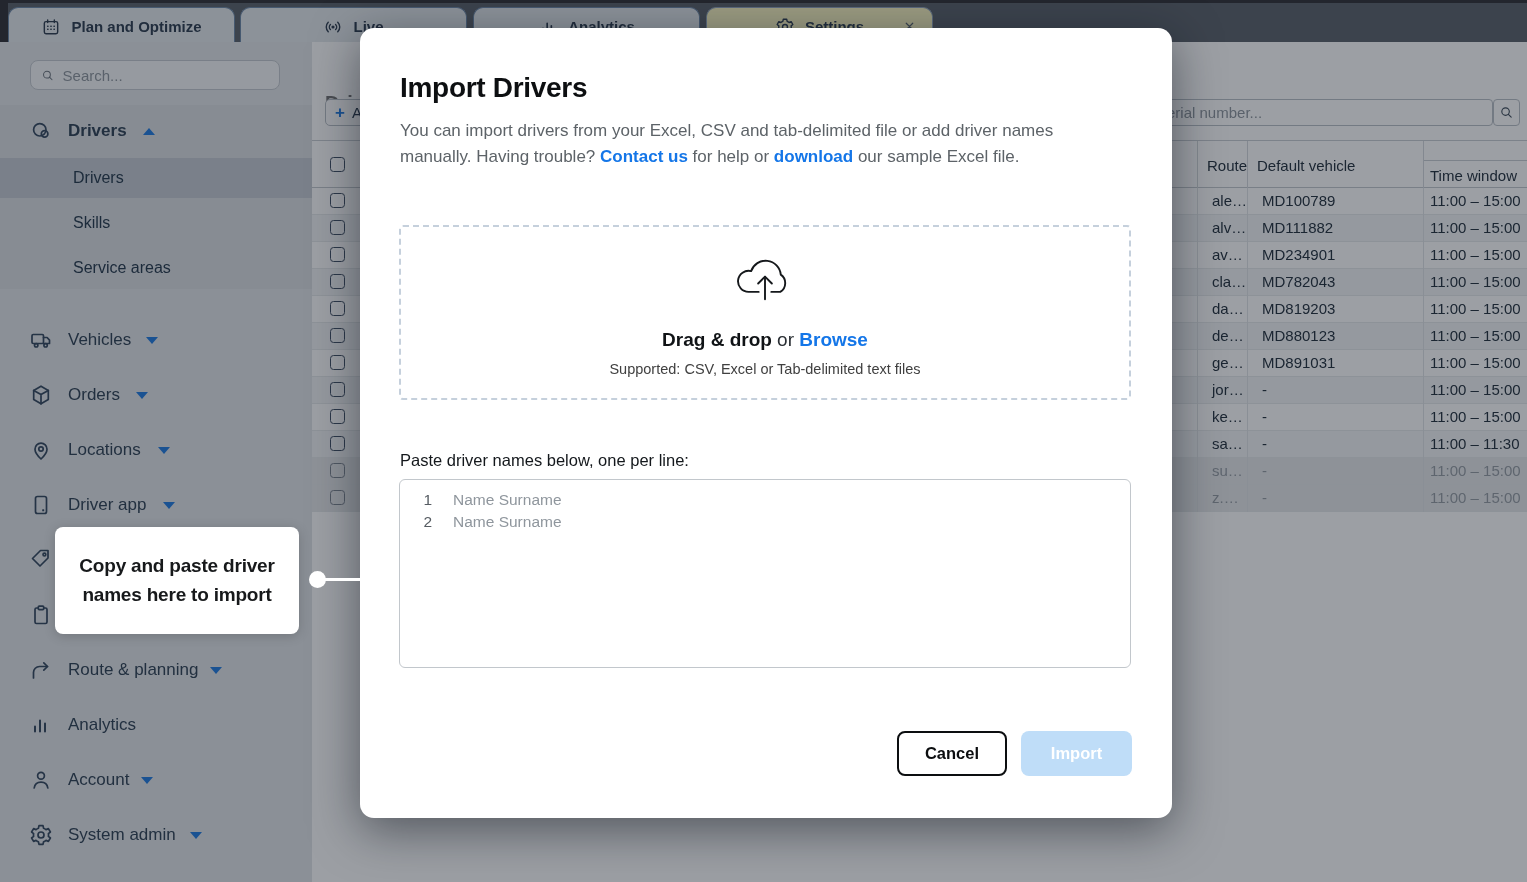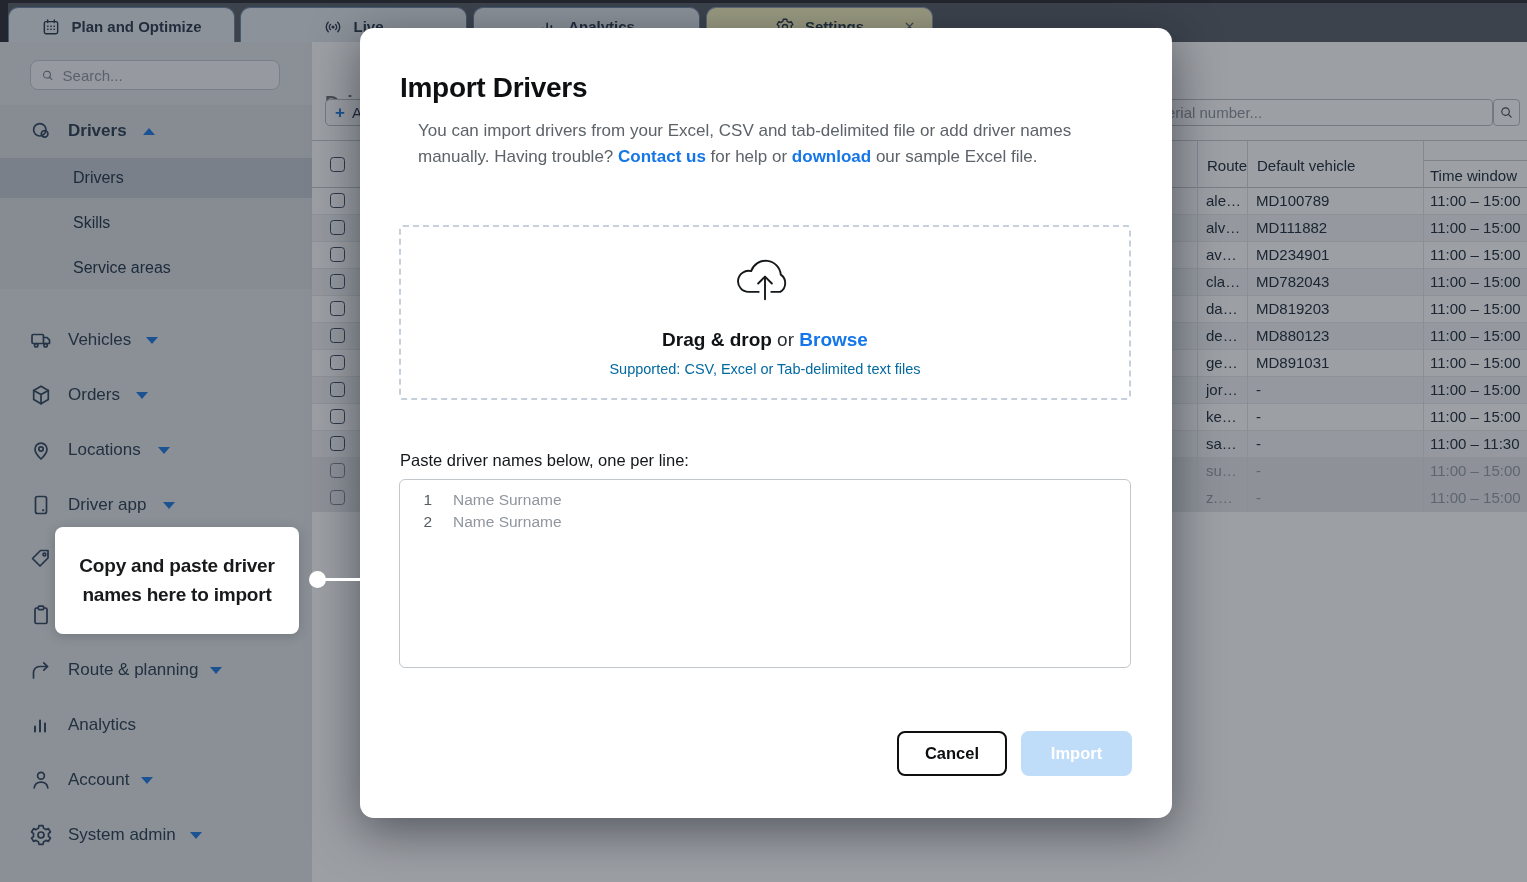--- a/index.html
+++ b/index.html
@@ -56,42 +56,42 @@
   .hgroup .glabel { position:absolute; left:6px; top:20px; height:28px; display:flex; align-items:center; white-space:nowrap; }
   .chk { width:15px; height:15px; border:1.6px solid #3e4e62; border-radius:3.5px; background:transparent; display:inline-block; }
   .head-chk { position:absolute; left:18px; top:16px; }
 
   .tbody { position:absolute; left:0; top:146px; width:1215px; }
   .trow { position:relative; width:1215px; height:27px; border-bottom:1px solid #e6e9eb; font-size:15px; color:#222f3c; }
   .trow:nth-of-type(even) { background:#f3f5f6; }
   .trow.disabled { background:#e7e9eb; color:#959ca3; }
   .trow .chk { position:absolute; left:18px; top:5px; }
   .trow.disabled .chk { border-color:#7d8690; }
-  .tcell { position:absolute; top:0; height:27px; line-height:26px; padding-left:8px; border-left:1px solid #e0e4e7; white-space:nowrap; overflow:hidden; }
+  .tcell { position:absolute; top:0; height:27px; line-height:26px; padding-left:14px; border-left:1px solid #e0e4e7; white-space:nowrap; overflow:hidden; }
   .c-email { left:885px; width:50px; }
   .c-vehicle { left:935px; width:176px; }
   .c-window { left:1111px; width:104px; padding-left:6px; }
 
   
   .overlay { position:absolute; inset:0; background:rgba(18,26,38,0.42); z-index:40; }
 
   
   .modal { position:absolute; left:360px; top:28px; width:812px; height:790px; background:#fff; border-radius:14px; box-shadow:0 12px 48px rgba(10,15,25,0.5); z-index:50; }
   .m-title { position:absolute; left:40px; top:44px; font-size:28px; font-weight:700; color:#0d0f11; letter-spacing:-0.3px; }
-  .m-desc { position:absolute; left:40px; top:90px; width:700px; font-size:17px; line-height:25.5px; color:#5d6368;margin-left:18px; }
+  .m-desc { position:absolute; left:40px; top:90px; width:700px; font-size:17px; line-height:25.5px; color:#5d6368; }
   .m-desc span { white-space:pre-wrap; }
   .m-link { color:#1476e8; font-weight:700; cursor:pointer; }
   .dropzone { position:absolute; left:39px; top:197px; width:732px; height:175px; border:2px dashed #c5d0dc; border-radius:4px; cursor:pointer; }
   .dz-cloud { position:absolute; left:50%; top:16px; transform:translateX(-50%); }
   .dz-cloud svg { width:80px; height:62px; stroke:#15181b; fill:none; stroke-width:1.8; stroke-linecap:round; stroke-linejoin:round; }
   .dz-line { position:absolute; left:0; top:102px; width:100%; text-align:center; font-size:19px; color:#2a2f34; }
   .dz-line span { white-space:pre-wrap; }
   .dz-drag { font-weight:700; color:#101316; }
   .dz-browse { font-weight:700; color:#1476e8; cursor:pointer; }
-  .dz-supported { position:absolute; left:0; top:134px; width:100%; text-align:center; font-size:14.5px; color:#0369a1; }
+  .dz-supported { position:absolute; left:0; top:134px; width:100%; text-align:center; font-size:14.5px; color:#404040; }
   .paste-label { position:absolute; left:40px; top:423px; font-size:16.5px; color:#14181c; }
   .paste-box { position:absolute; left:39px; top:451px; width:732px; height:189px; border:1px solid #c2c7cc; border-radius:6px; padding-top:9px; cursor:text; }
   .paste-row { display:flex; font-size:15.5px; line-height:22px; }
   .paste-num { width:32px; text-align:right; color:#565c62; }
   .paste-name { margin-left:21px; color:#8f969d; }
   .m-cancel { position:absolute; left:537px; top:703px; width:110px; height:45px; background:#fff; border:2px solid #0c0e10; border-radius:8px; font-family:inherit; font-size:16.5px; font-weight:700; color:#0c0e10; cursor:pointer; }
   .m-import { position:absolute; left:661px; top:703px; width:111px; height:45px; background:#bedDF8; background:#bfddf8; border:none; border-radius:8px; font-family:inherit; font-size:16.5px; font-weight:700; color:#ffffff; }
 
   
   .tooltip { position:absolute; left:55px; top:527px; width:244px; height:107px; background:#fff; border-radius:8px; z-index:55; display:flex; align-items:center; justify-content:center; box-shadow:0 2px 12px rgba(0,0,0,0.18); }

